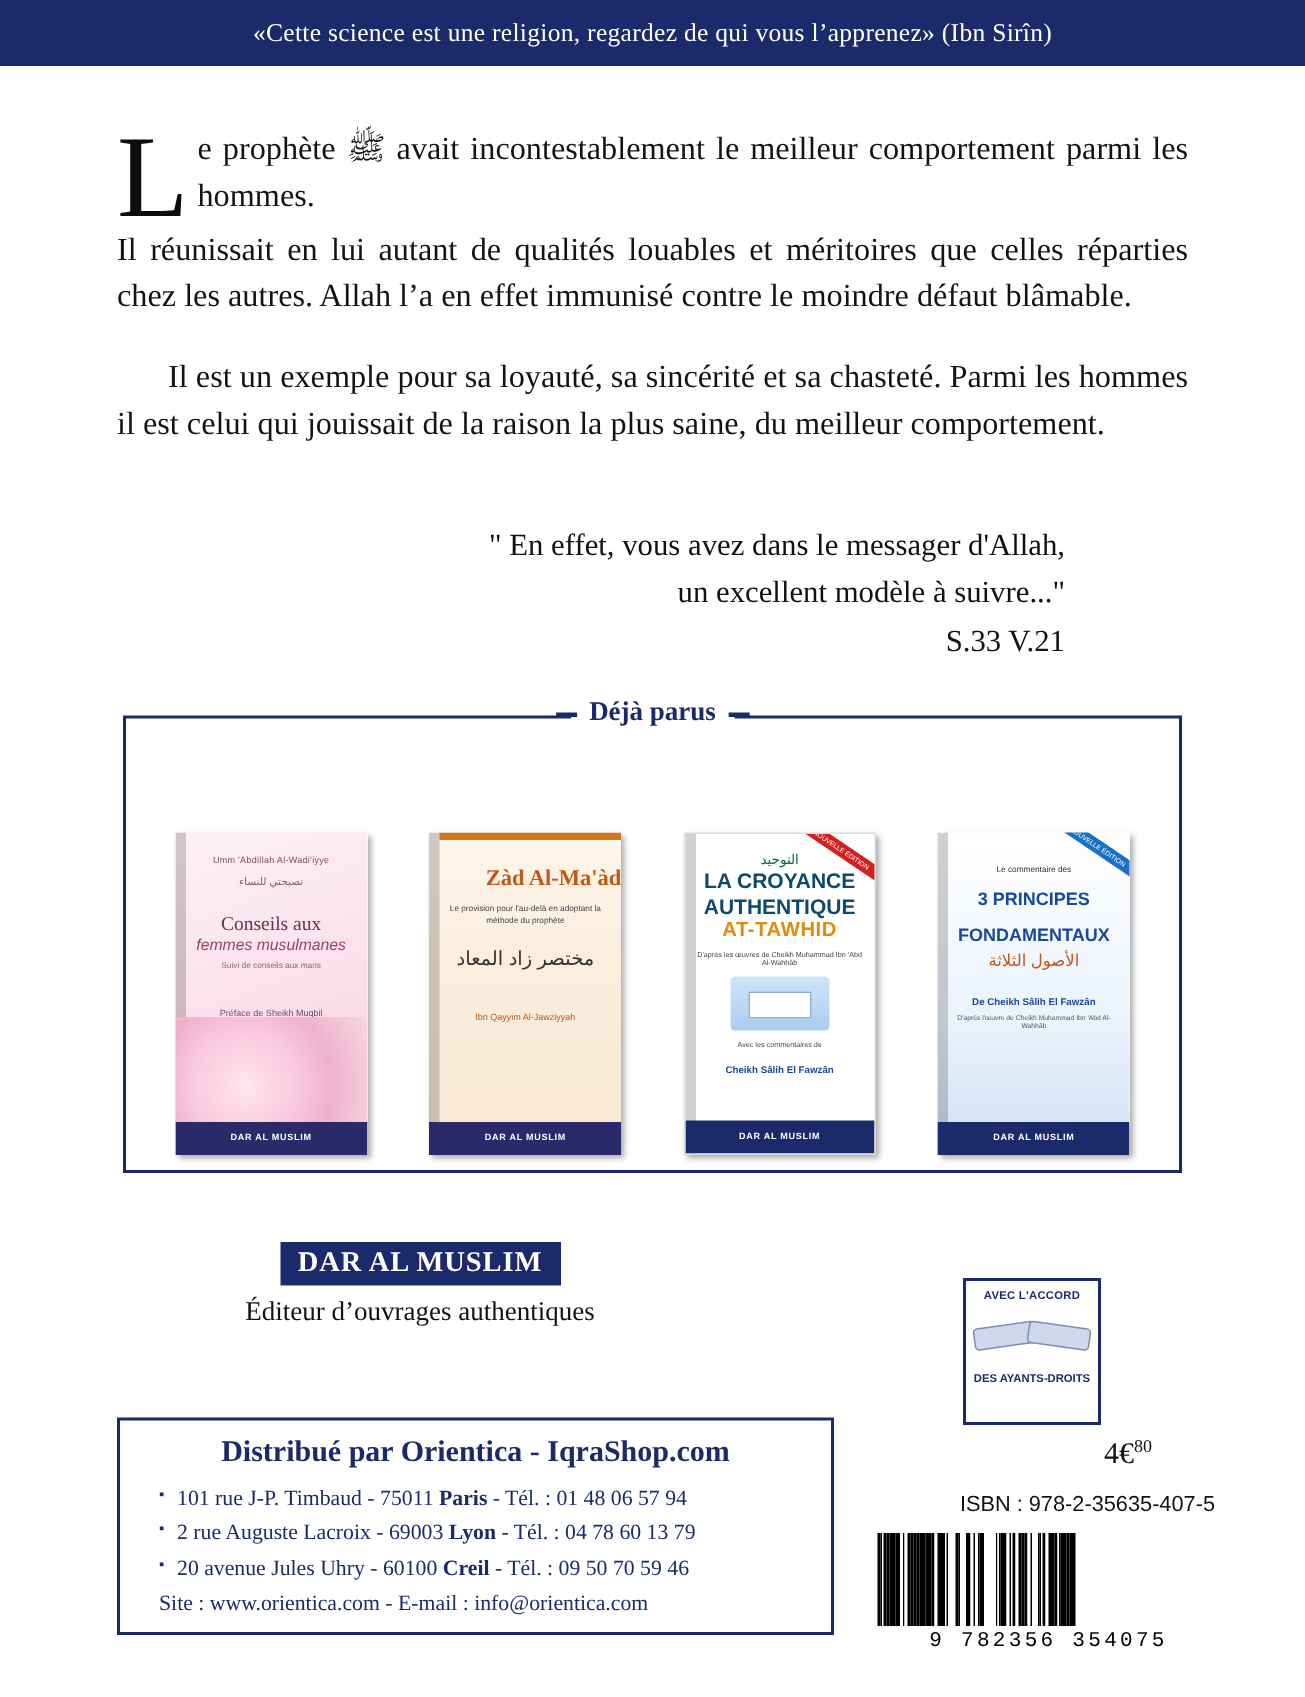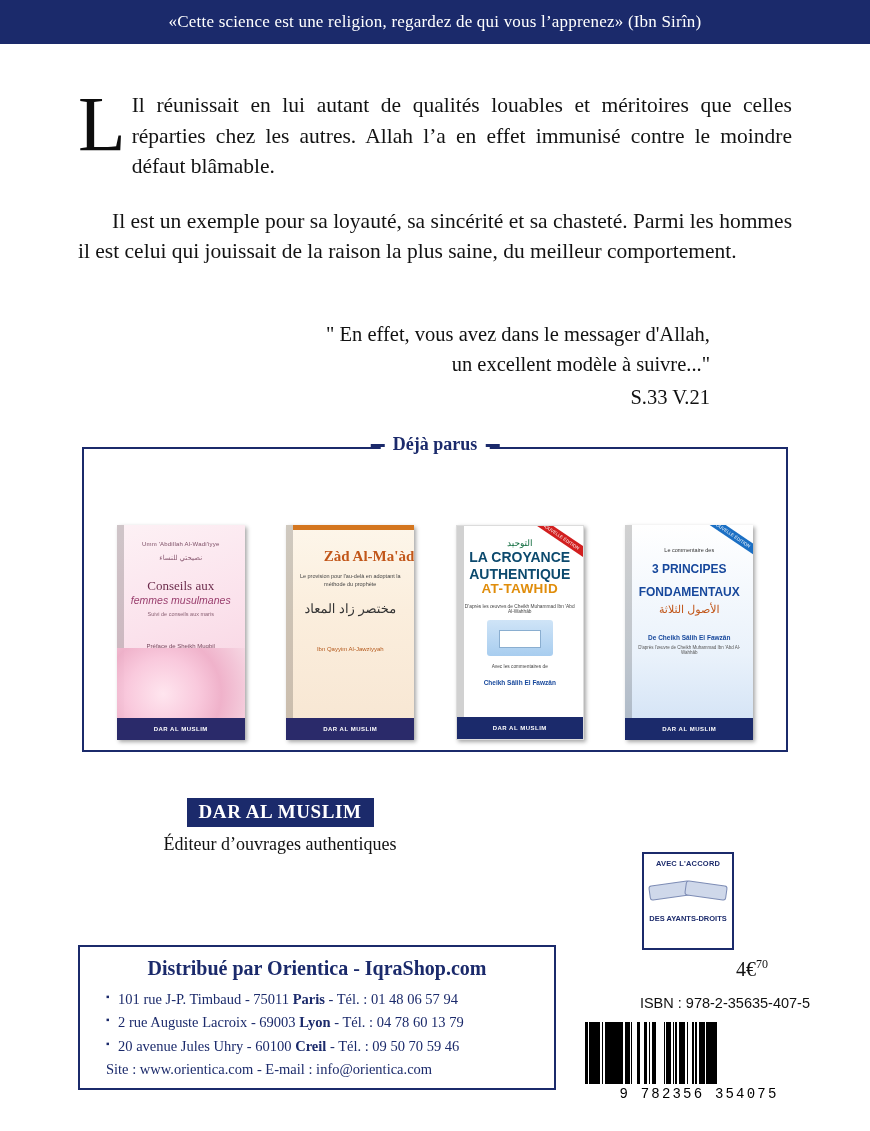--- a/index.html
+++ b/index.html
@@ -327,20 +327,21 @@
 <body>
 
 <div class="top-banner">
   <span class="hadith">«Cette science est une religion, regardez de qui vous l’apprenez» (Ibn Sirîn)</span>
 </div>
 
 <div class="content">
 
   <div class="dropcap-para">
     <span class="dropcap">L</span>
+    <p class="para">e prophète ﷺ avait incontestablement le meilleur comportement parmi les hommes.</p>
     <p class="para block2">Il réunissait en lui autant de qualités louables et méritoires que celles réparties chez les autres. Allah l’a en effet immunisé contre le moindre défaut blâmable.</p>
   </div>
 
   <p class="para block3 indent">Il est un exemple pour sa loyauté, sa sincérité et sa chasteté. Parmi les hommes il est celui qui jouissait de la raison la plus saine, du meilleur comportement.</p>
 
   <div class="quote">
     <div>" En effet, vous avez dans le messager d'Allah,</div>
     <div>un excellent modèle à suivre..."</div>
     <span class="ref">S.33  V.21</span>
   </div>
@@ -431,21 +432,21 @@
     </li>
   </ul>
   <div class="site">
     <b>Site :</b>
     <span>www.orientica.com</span><span> - </span><b>E-mail :</b>
     <span>info@orientica.com</span>
   </div>
 </div>
 
 <div class="price">
-  <span>4€</span><sup>70</sup>
+  <span>4€</span><sup>80</sup>
 </div>
 
 <div class="isbn">ISBN : 978-2-35635-407-5</div>
 
 <div class="barcode-wrap">
   <div class="bars" id="bars">
       <span style="width: 1px; background: rgb(0, 0, 0);"></span>
       <span style="width: 1px; background: rgb(0, 0, 0);"></span>
       <span style="width: 1px; background: rgb(0, 0, 0);"></span>
       <span style="width: 1px; background: rgb(255, 255, 255);"></span>

